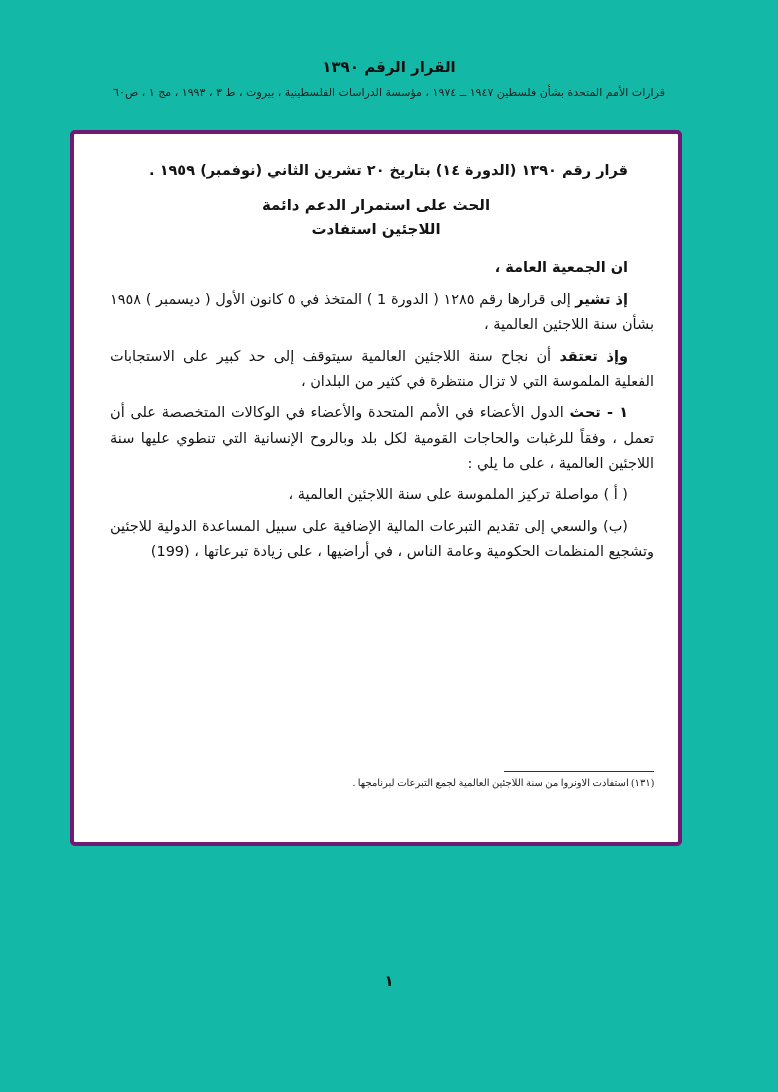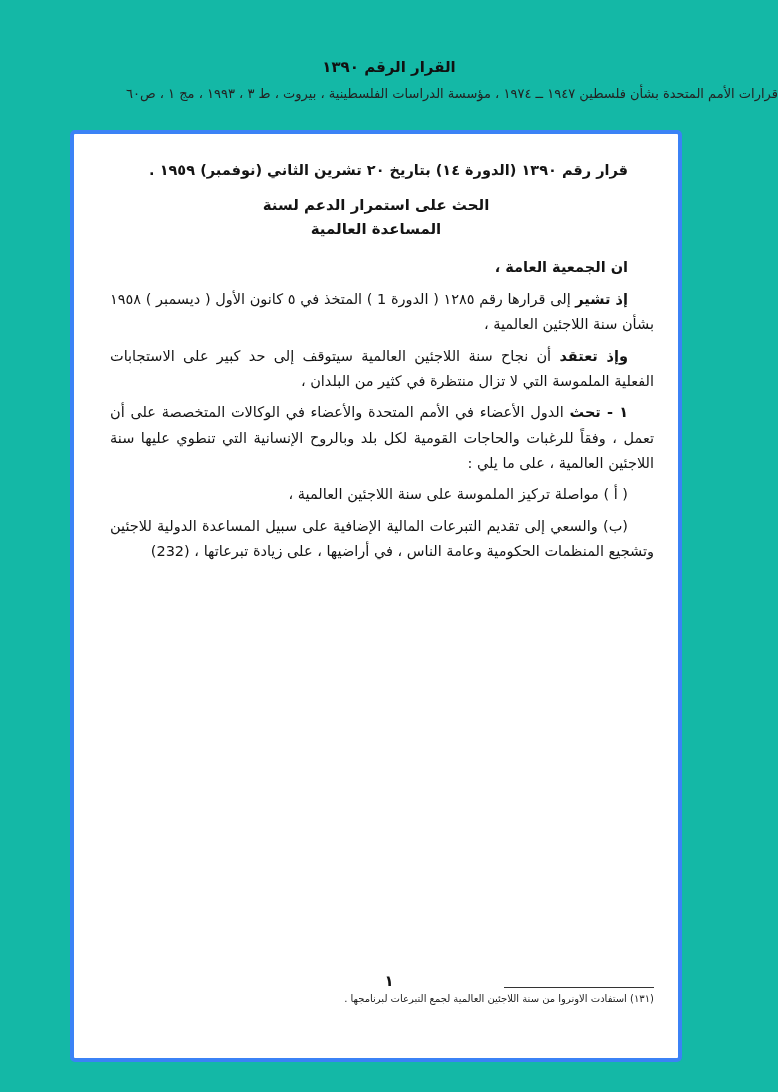--- a/index.html
+++ b/index.html
@@ -22,32 +22,32 @@
     top: 58px; left: 0; right: 0;
     text-align: center;
     direction: rtl;
     font-weight: bold;
     font-size: 15px;
     letter-spacing: 0.5px;
   }
   .header-source {
     position: absolute;
     top: 86px; left: 0; right: 0;
-    text-align: right;
+    text-align: center;
     direction: rtl;
-    font-size: 13px;
+    font-size: 11px;
     color: #222;
   }
 
   
   .green-box {
     position: absolute;
     left: 70px; top: 130px;
-    width: 612px; height: 932px;
-    border: 4px solid #3b82f6;
+    width: 612px; height: 716px;
+    border: 4px solid #701a75;
     border-radius: 5px;
     background: #ffffff;
     box-sizing: border-box;
   }
   .doc {
     position: absolute;
     top: 24px; right: 24px; left: 24px; bottom: 24px;
     direction: rtl;
     text-align: justify;
     font-size: 14.5px;
@@ -73,20 +73,21 @@
   }
   .para .lead { font-weight: bold; }
   .para.no-indent { text-indent: 26px; }
 
   
   .footnote-area {
     position: absolute;
     right: 24px; left: 24px;
     bottom: 54px;
     direction: rtl;
+    font-family: Liberation Serif, serif;
   }
   .footnote-rule {
     width: 150px;
     border-top: 1px solid #333;
     margin-bottom: 5px;
   }
   .footnote {
     font-size: 10px;
     color: #222;
     text-align: right;
@@ -109,36 +110,36 @@
   <div class="header-title">القرار الرقم ١٣٩٠</div>
 
   <div class="header-source">قرارات الأمم المتحدة بشأن فلسطين ١٩٤٧ ــ ١٩٧٤ ، مؤسسة الدراسات الفلسطينية ، بيروت ، ط ٣ ، ١٩٩٣ ، مج ١ ، ص٦٠</div>
 
   <div class="green-box">
     <div class="doc">
 
       <p class="intro">قرار رقم ١٣٩٠ (الدورة ١٤) بتاريخ ٢٠ تشرين الثاني (نوفمبر) ١٩٥٩ .</p>
 
       <div class="doc-heading">
-        <div>الحث على استمرار الدعم لسنة</div>
-        <div>المساعدة العالمية</div>
+        <div>الحث على استمرار الدعم دائمة</div>
+        <div>اللاجئين استفادت</div>
       </div>
 
       <p class="para"><span class="lead">ان الجمعية العامة ،</span><span></span></p>
 
       <p class="para"><span class="lead">إذ تشير</span><span> إلى قرارها رقم ١٢٨٥ ( الدورة 1 ) المتخذ في ٥ كانون الأول ( ديسمبر ) ١٩٥٨ بشأن سنة اللاجئين العالمية ،</span></p>
 
 
       <p class="para"><span class="lead">وإذ تعتقد</span><span> أن نجاح سنة اللاجئين العالمية سيتوقف إلى حد كبير على الاستجابات الفعلية الملموسة التي لا تزال منتظرة في كثير من البلدان ،</span></p>
 
       <p class="para"><span class="lead">١ - تحث</span><span> الدول الأعضاء في الأمم المتحدة والأعضاء في الوكالات المتخصصة على أن تعمل ، وفقاً للرغبات والحاجات القومية لكل بلد وبالروح الإنسانية التي تنطوي عليها سنة اللاجئين العالمية ، على ما يلي :</span></p>
 
       <p class="para no-indent"><span>( أ ) مواصلة تركيز الملموسة على سنة اللاجئين العالمية ،</span></p>
 
-      <p class="para no-indent"><span>(ب) والسعي إلى تقديم التبرعات المالية الإضافية على سبيل المساعدة الدولية للاجئين وتشجيع المنظمات الحكومية وعامة الناس ، في أراضيها ، على زيادة تبرعاتها ، (232)</span></p>
+      <p class="para no-indent"><span>(ب) والسعي إلى تقديم التبرعات المالية الإضافية على سبيل المساعدة الدولية للاجئين وتشجيع المنظمات الحكومية وعامة الناس ، في أراضيها ، على زيادة تبرعاتها ، (199)</span></p>
 
 
     </div>
 
     <div class="footnote-area">
       <div class="footnote-rule"></div>
       <div class="footnote">(١٣١) استفادت الاونروا من سنة اللاجئين العالمية لجمع التبرعات لبرنامجها .</div>
     </div>
   </div>
 

